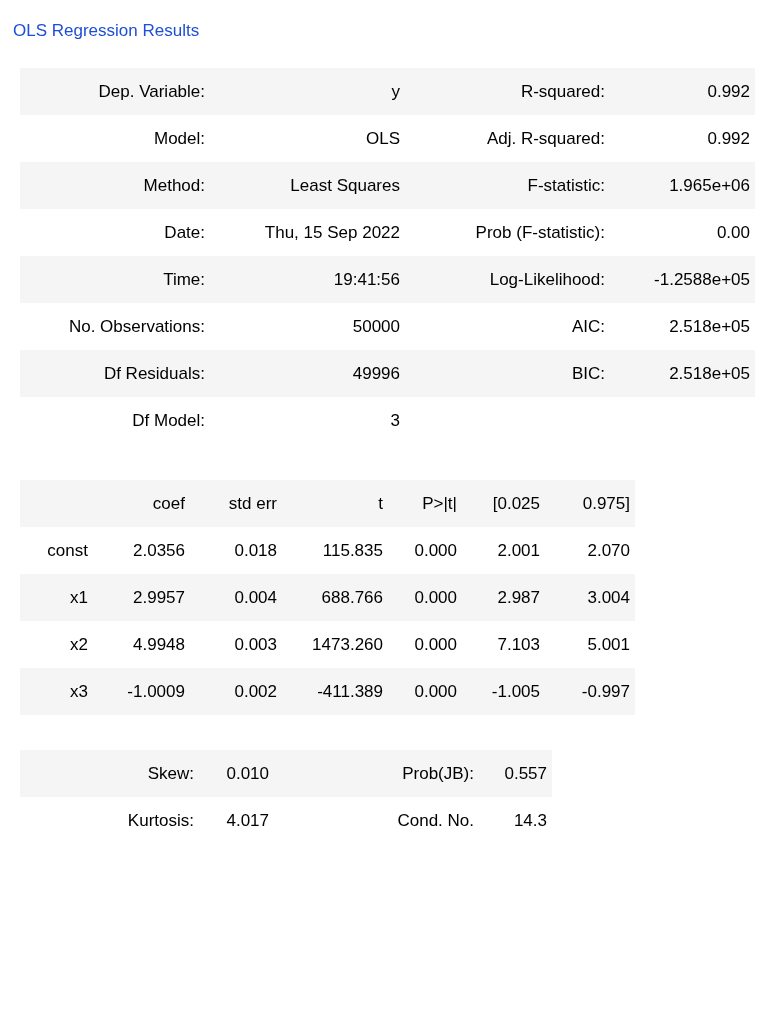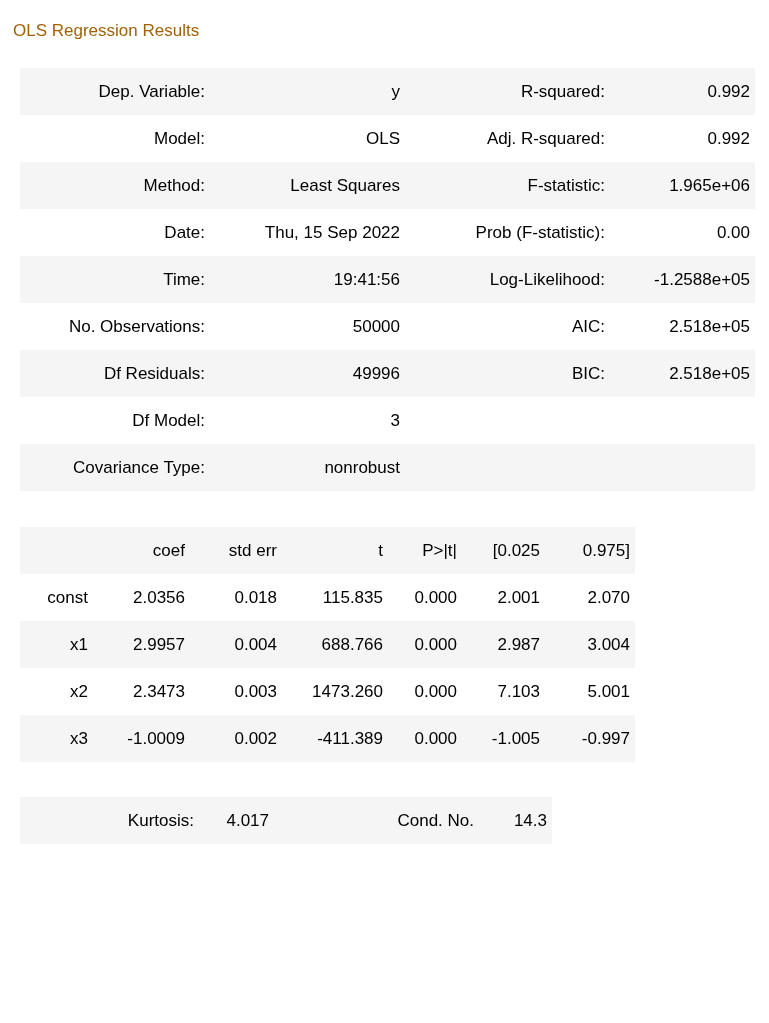--- a/index.html
+++ b/index.html
@@ -4,21 +4,21 @@
 <style>
   html, body { margin: 0; padding: 0; }
   body {
     width: 769px; height: 1023px; overflow: hidden;
     background: #ffffff; color: #000000;
     font-family: "Liberation Sans", sans-serif;
     font-size: 17px; line-height: 21px;
   }
   .page { padding: 20px 0 0 13px; }
   .report-title {
-    color: #a16207; font-size: 17px; line-height: 21px;
+    color: #1d4ed8; font-size: 17px; line-height: 21px;
     margin: 0 0 27px 0; font-weight: normal;
   }
   table {
     border-collapse: collapse; border: none;
     margin-left: 7px; table-layout: fixed;
   }
   th, td {
     padding: 13px 5px 13px 0;
     text-align: right; vertical-align: middle;
     white-space: nowrap; overflow: hidden;
@@ -87,26 +87,20 @@
         <td>49996</td>
         <th>BIC:</th>
         <td>2.518e+05</td>
       </tr>
       <tr>
         <th>Df Model:</th>
         <td>3</td>
         <th></th>
         <td></td>
       </tr>
-      <tr>
-        <th>Covariance Type:</th>
-        <td>nonrobust</td>
-        <th></th>
-        <td></td>
-      </tr>
     </tbody>
   </table>
 
   <table class="striped t-coef">
     <colgroup>
       <col style="width:73px">
         <col style="width:97px">
         <col style="width:92px">
         <col style="width:106px">
       <col style="width:74px">
@@ -136,21 +130,21 @@
         <th>x1</th>
         <td>2.9957</td>
         <td>0.004</td>
         <td>688.766</td>
         <td>0.000</td>
         <td>2.987</td>
         <td>3.004</td>
       </tr>
       <tr>
         <th>x2</th>
-        <td>2.3473</td>
+        <td>4.9948</td>
         <td>0.003</td>
         <td>1473.260</td>
         <td>0.000</td>
         <td>7.103</td>
         <td>5.001</td>
       </tr>
       <tr>
         <th>x3</th>
         <td>-1.0009</td>
         <td>0.002</td>
@@ -164,20 +158,26 @@
 
   <table class="striped t-diag">
     <colgroup>
       <col style="width:179px">
         <col style="width:75px">
         <col style="width:205px">
         <col style="width:73px">
     </colgroup>
     <tbody>
       <tr>
+        <th>Skew:</th>
+        <td>0.010</td>
+        <th>Prob(JB):</th>
+        <td>0.557</td>
+      </tr>
+      <tr>
         <th>Kurtosis:</th>
         <td>4.017</td>
         <th>Cond. No.</th>
         <td>14.3</td>
       </tr>
     </tbody>
   </table>
 
 </div>
 

